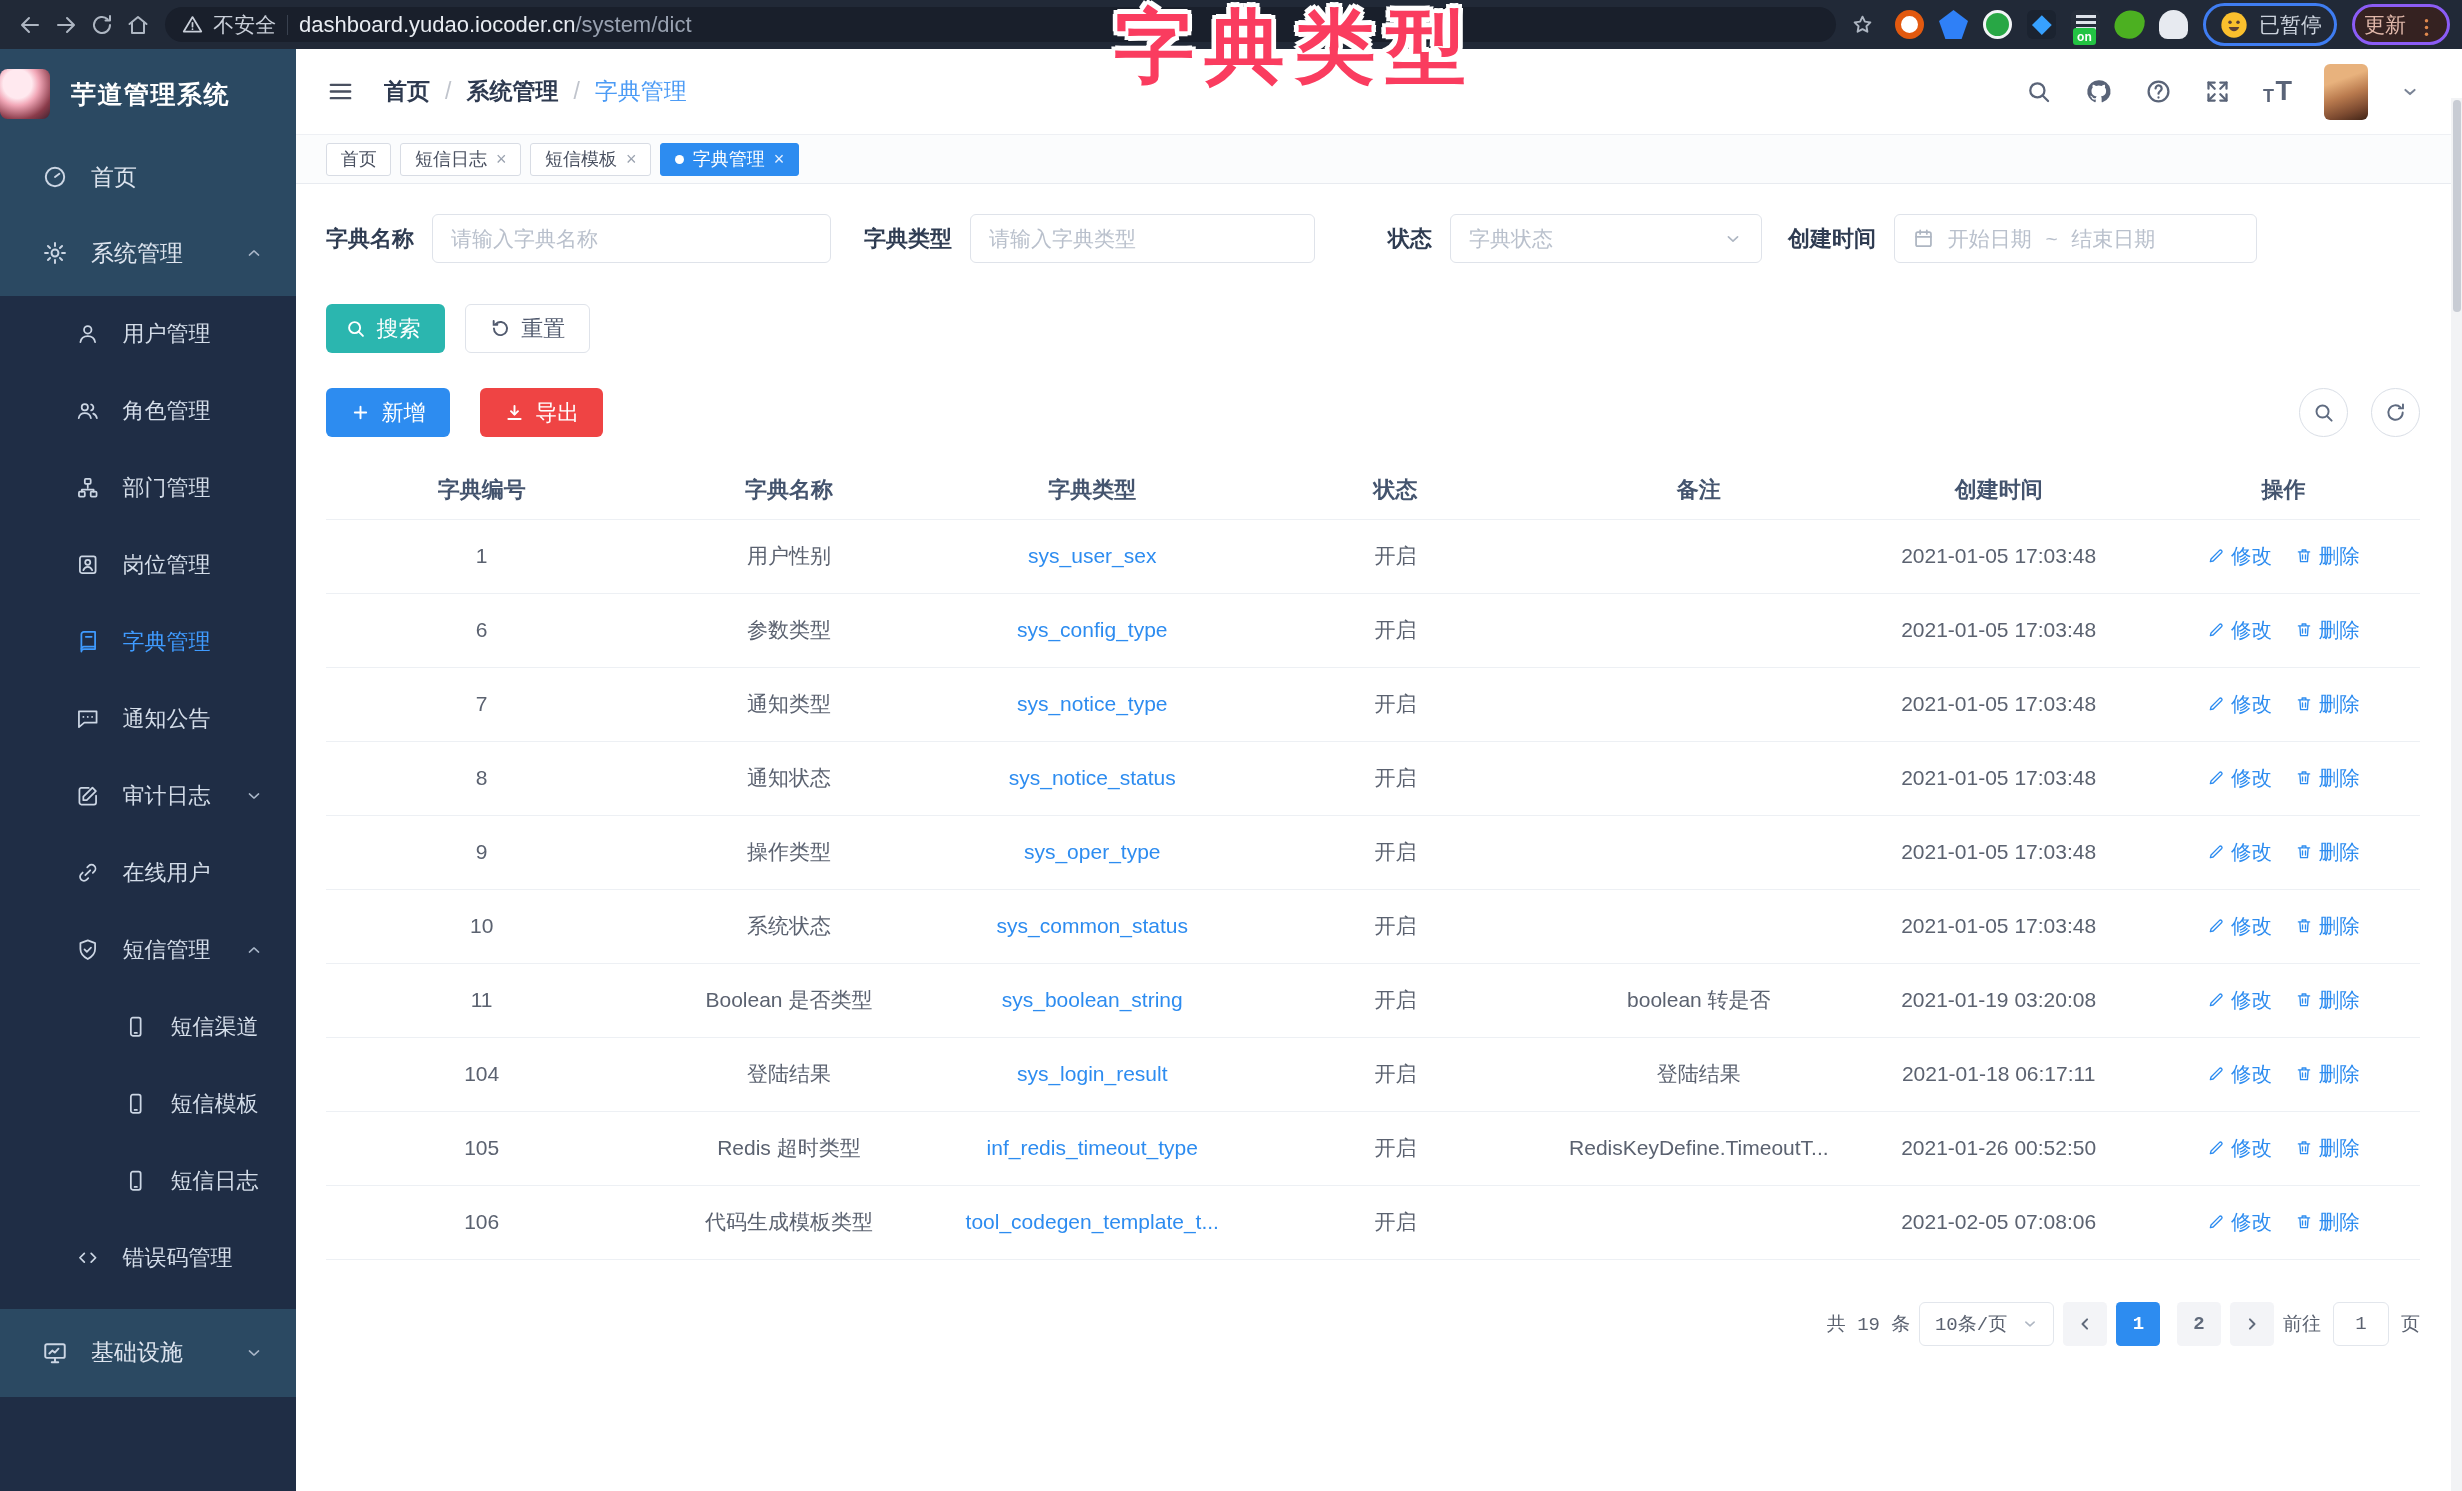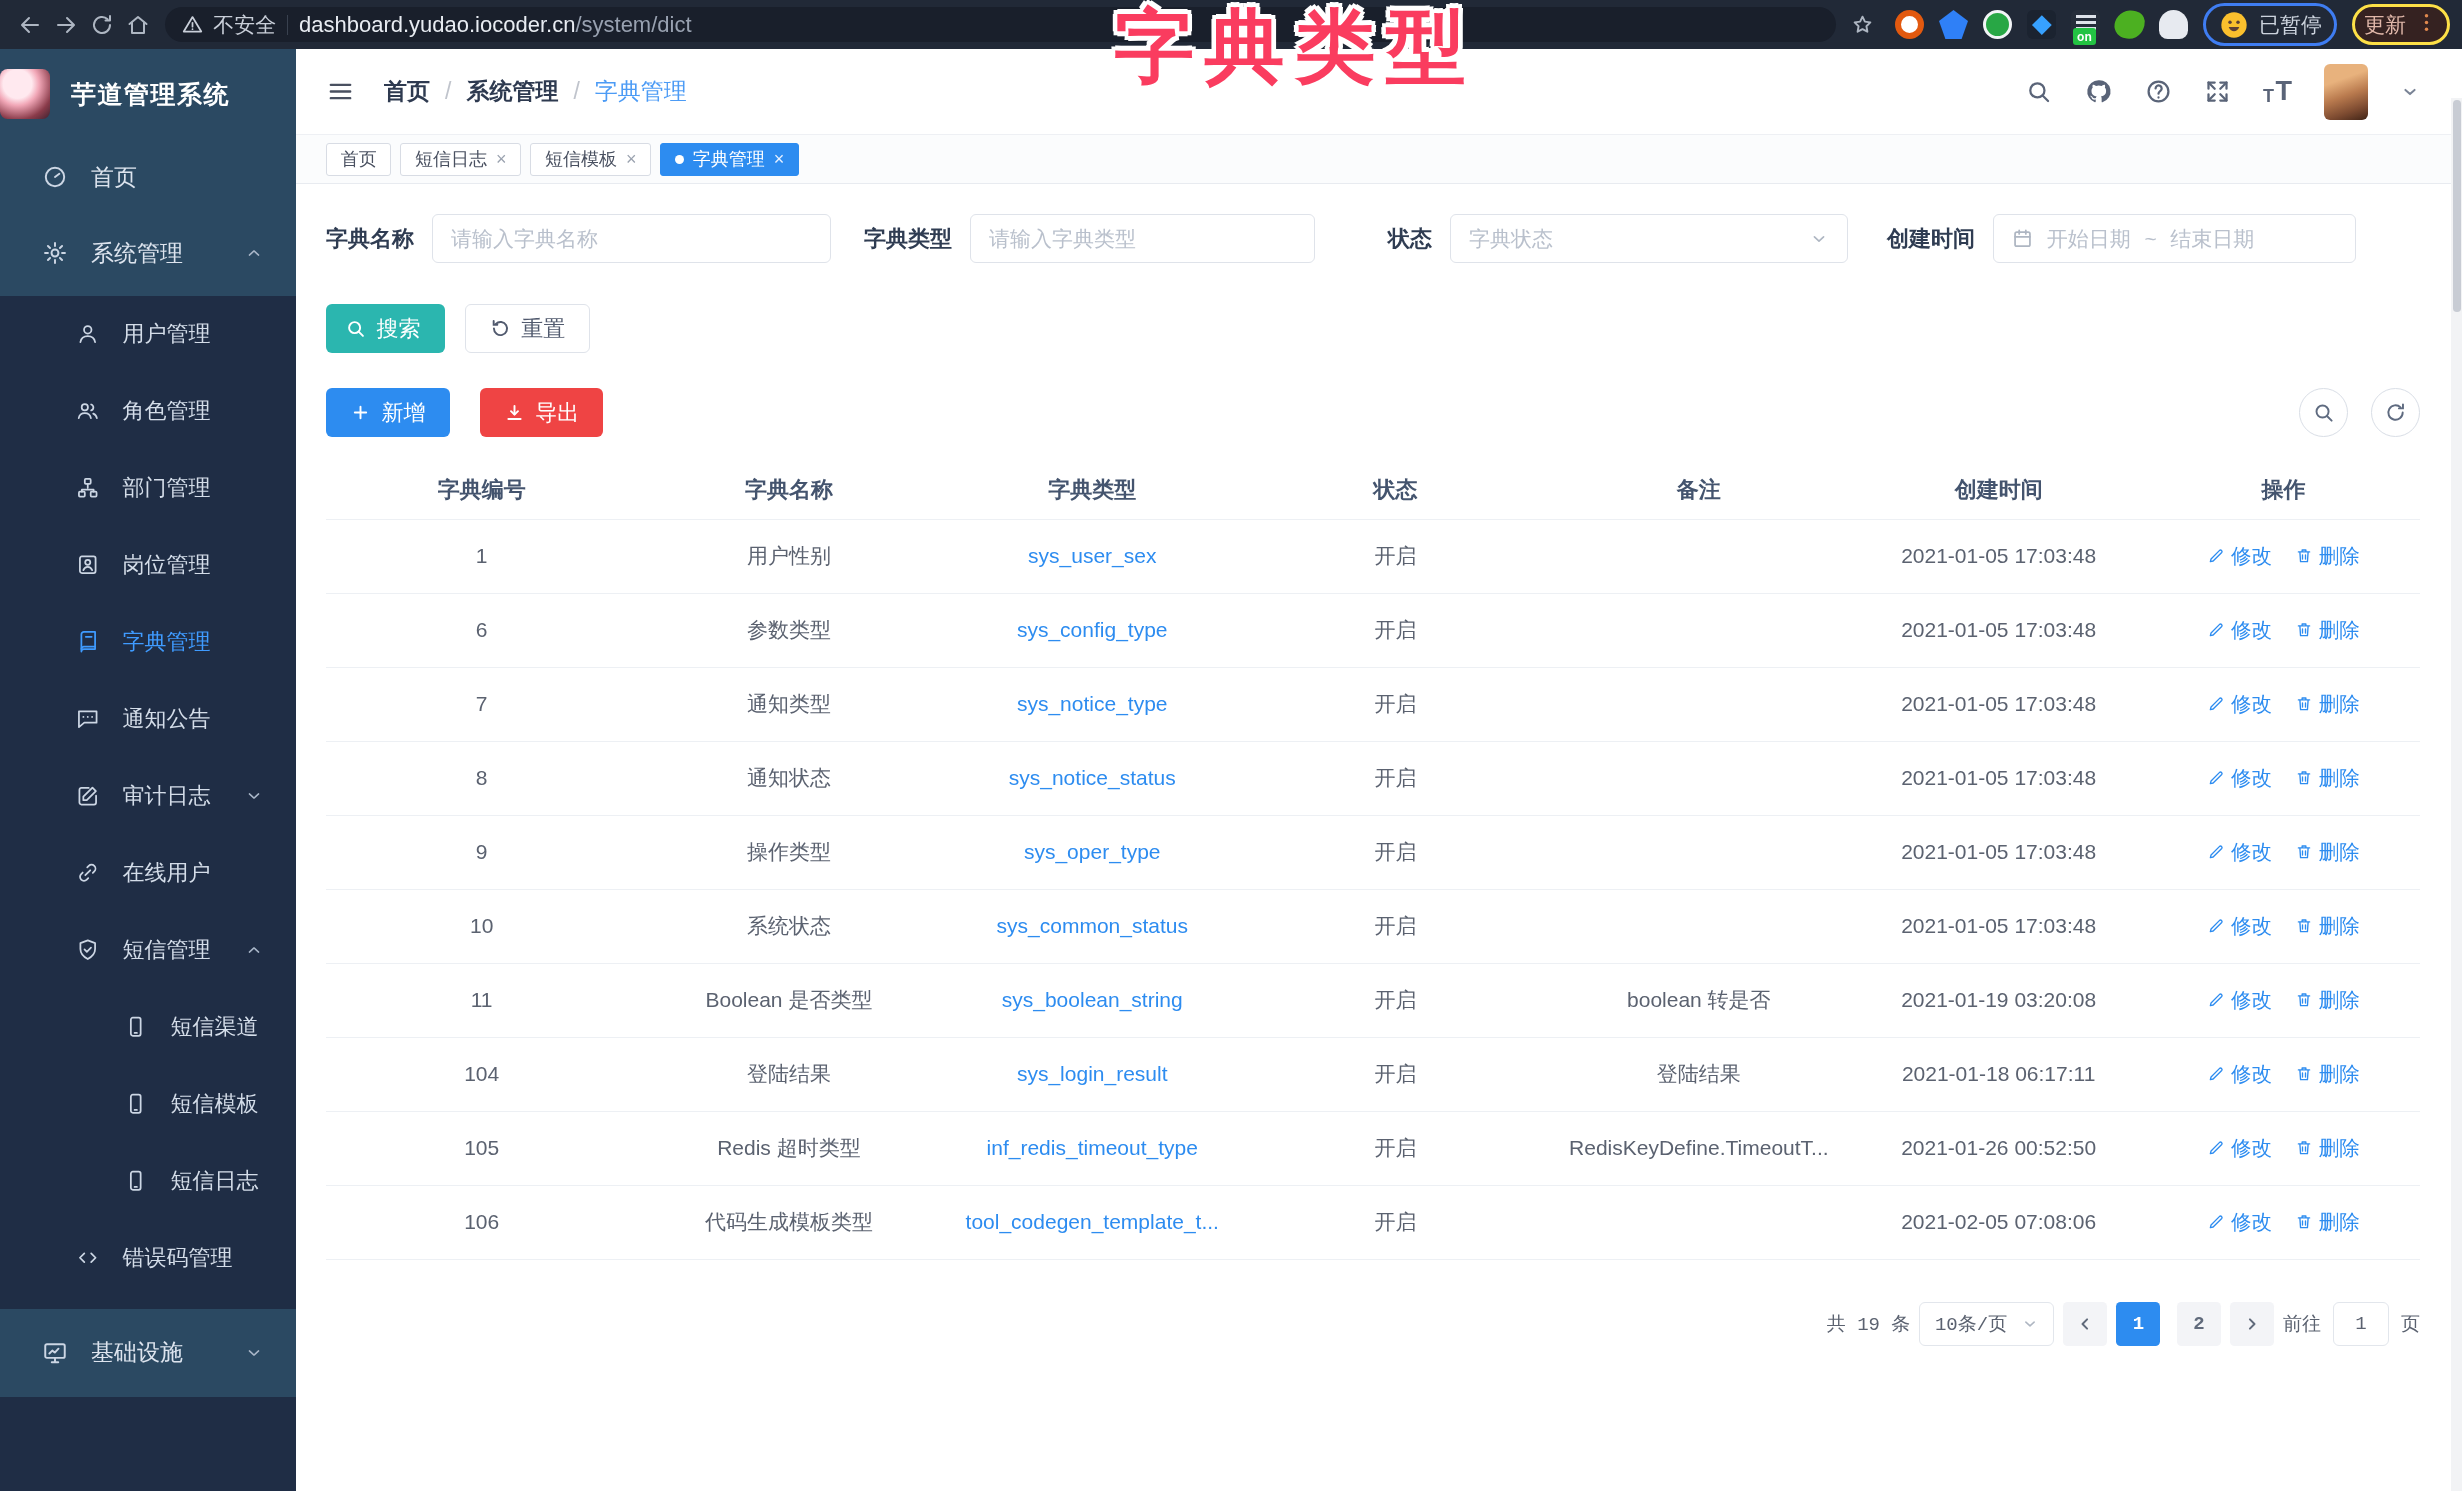--- a/index.html
+++ b/index.html
@@ -25,21 +25,21 @@
   .ext3 { border-radius:50%; background:#28a745; border:3px solid #f2f4f6; }
   .ext4 { background:#1b2330; }
   .ext4 i { position:absolute; left:7.6px; top:7.6px; width:13.7px; height:13.7px; background:#37a1ff; transform:rotate(45deg); }
   .ext5 { background:#262d3a; }
   .ext5 i { position:absolute; left:4.6px; top:5.3px; width:20px; height:2.3px; background:#dfe3ea; box-shadow:0 6px 0 #dfe3ea, 0 12px 0 #dfe3ea; }
   .ext5 .on { position:absolute; left:2.3px; bottom:-6px; background:#23c343; color:#fff; font-size:12px; line-height:1; padding:2.3px 3.8px; border-radius:3px; font-weight:700; }
   .ext6 { background:#4cb021; border-radius:60% 40% 55% 45%; transform:rotate(18deg); }
   .ext7 { background:#e7eaf0; border-radius:50% 50% 30% 30%; }
   .chip-paused { display:flex; align-items:center; gap:9px; padding:2.3px 12px; border:3px solid #3f7df2; border-radius:26px; flex:0 0 auto; }
   .chip-paused .lbl { font-size:21px; color:#ccd3dd; white-space:nowrap; }
-  .chip-update { display:flex; align-items:flex-start; gap:9px; padding:3.8px 9px; border:3px solid #fde047; border-radius:26px; background:#352221; flex:0 0 auto; }
+  .chip-update { display:flex; align-items:flex-end; gap:9px; padding:3.8px 9px; border:3px solid #8b5cf6; border-radius:26px; background:#352221; flex:0 0 auto; }
   .chip-update .lbl { font-size:21px; color:#e0b7a9; white-space:nowrap; }
   .chip-update .dots { color:#e0894e; }
 
   
   .app { display:flex; height:1443px; }
 
   
   .sidebar { width:296px; flex:0 0 296px; background:#1f2d45; overflow:hidden; }
   .nav-top { background:#2b4962; padding-bottom:4.6px; }
   .logo-row { height:90px; display:flex; align-items:center; gap:21px; }
@@ -81,21 +81,21 @@
   .tag .dot { width:9px; height:9px; border-radius:50%; background:#fff; }
 
   
   .content { flex:1; padding:30px 42px 0 30px; position:relative; }
   .filters { display:flex; align-items:center; }
   .f-label { font-size:22px; font-weight:700; color:#2f3c52; margin-right:18px; white-space:nowrap; }
   .f-box { height:49px; border:1.5px solid #dfe3ea; border-radius:6px; display:flex; align-items:center; padding:0 18px; font-size:21px; background:#fff; color:#b9c0cc; }
   .f-box .ph { color:#b9c0cc; }
   .w-name { width:399px; margin-right:33px; }
   .w-type { width:345px; margin-right:73px; }
-  .w-status { width:398px; margin-right:39px; justify-content:space-between; }
+  .w-status { width:312px; margin-right:26px; justify-content:space-between; }
   .w-date { width:363px; gap:13.7px; }
   .f-box .cal { color:#aeb6c2; display:flex; }
   .f-box .sel-chev { color:#aeb6c2; display:flex; }
 
   .btn-row { margin-top:41px; display:flex; gap:20px; }
   .btn { height:49px; border-radius:6px; display:inline-flex; align-items:center; justify-content:center; gap:10.6px; font-size:22px; padding:0 24px; cursor:pointer; border:none; white-space:nowrap; }
   .btn .bi { display:flex; }
   .btn.search { background:#2bb6af; color:#fff;padding-left:19px; }
   .btn.reset { background:#fff; border:1.5px solid #dfe3ea; color:#515a6e; }
   .tool-row { margin-top:35px; display:flex; align-items:center; gap:30px; }

